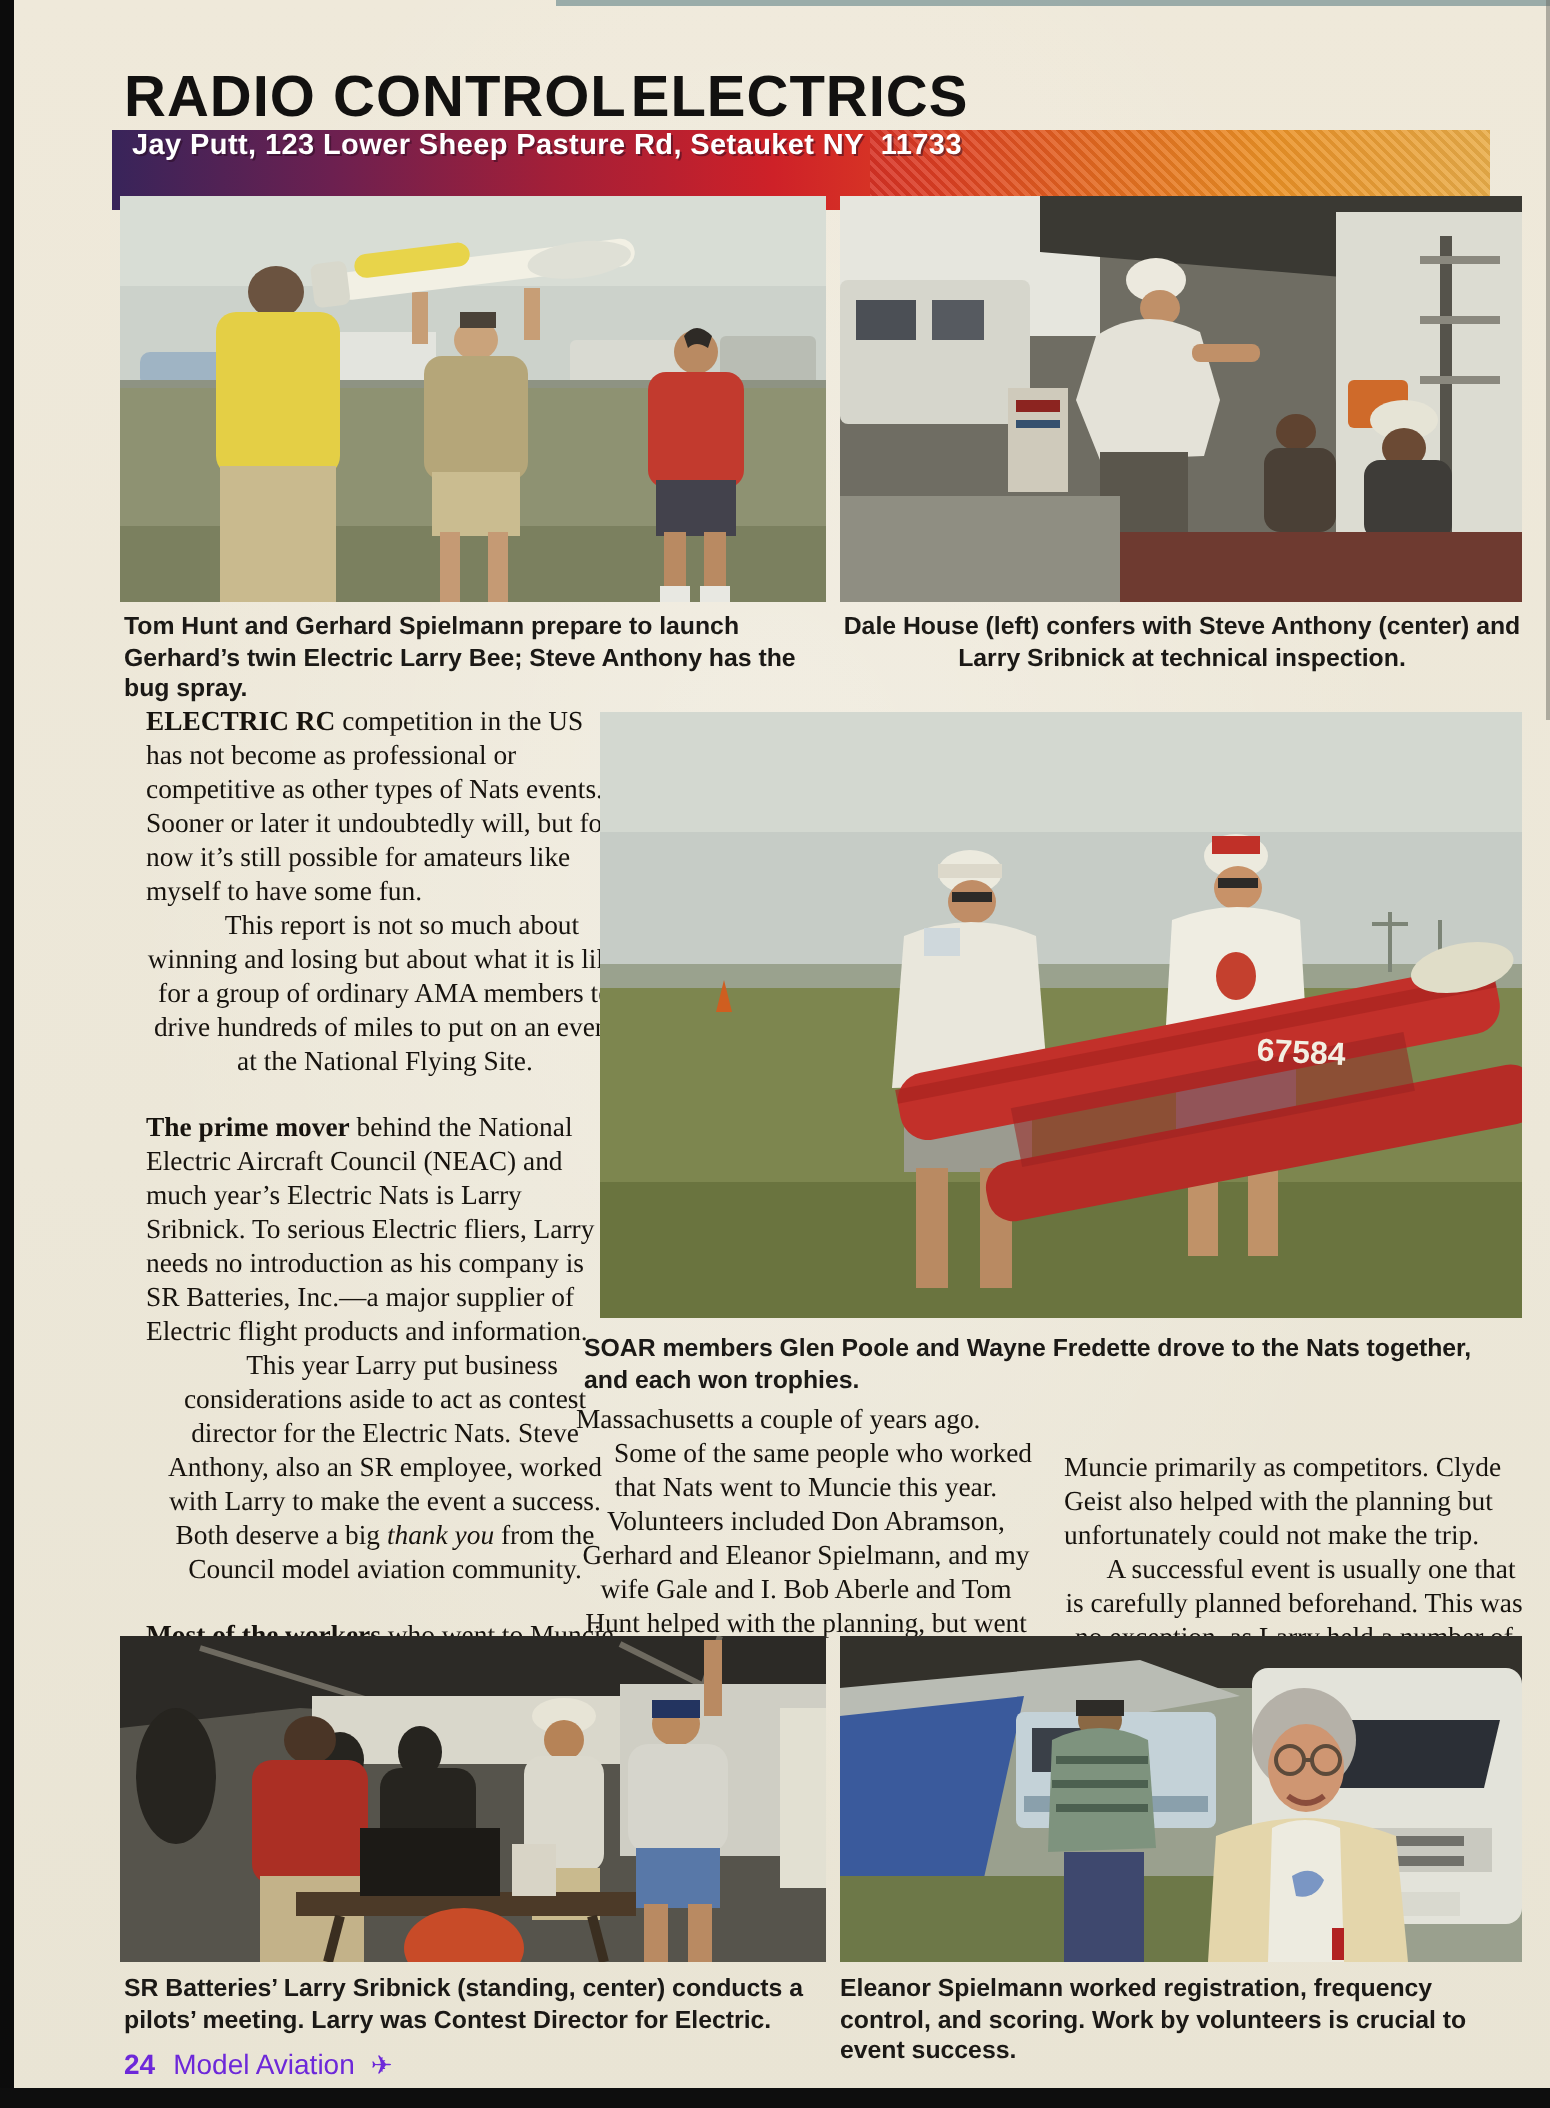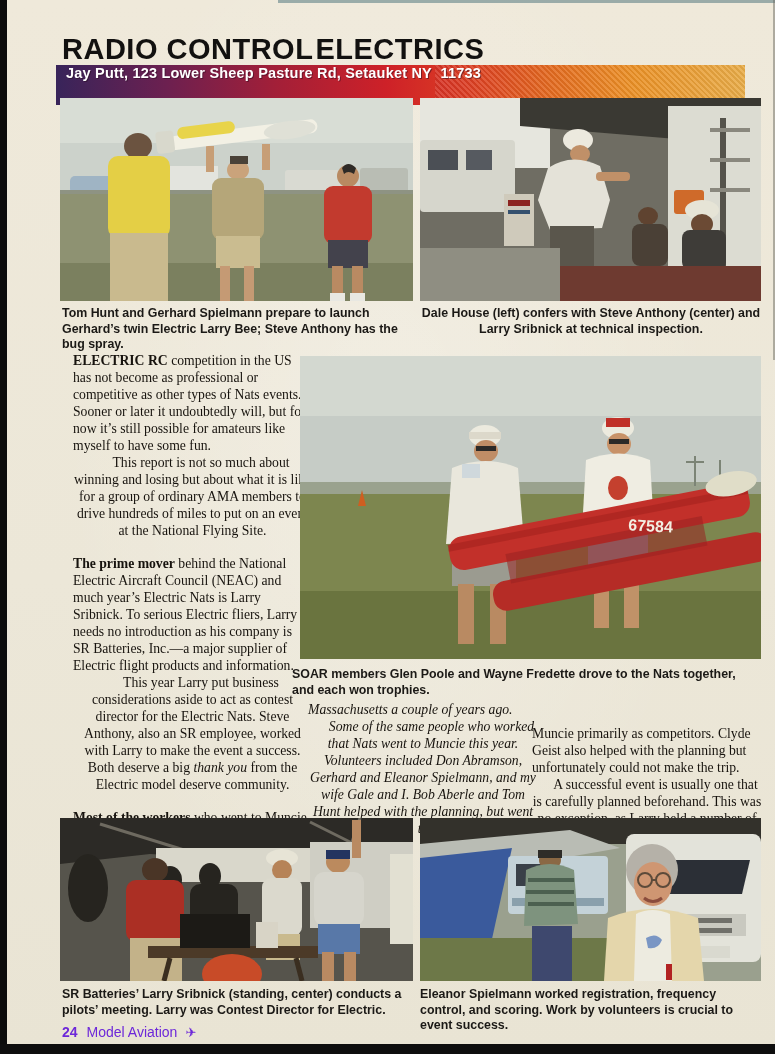--- a/index.html
+++ b/index.html
@@ -37,21 +37,21 @@
   .caption{position:absolute;font-size:12.4px;font-weight:bold;line-height:15.6px;color:#1b1916;}
   .cap1{left:62px;top:306px;width:352px;}
   .cap2{left:420px;top:306px;width:342px;text-align:center;}
   .cap3{left:292px;top:667px;width:458px;}
   .cap4{left:62px;top:987px;width:352px;}
   .cap5{left:420px;top:987px;width:344px;}
 
   .bodycol{position:absolute;font-family:"Liberation Serif",serif;font-size:13.7px;
     line-height:17px;color:#17130e;text-align:left;}
   .col1{left:61px;top:352px;width:239px;margin-left:12px;}
-  .col2{left:308px;top:701px;width:230px;font-style:italic;}
+  .col2{left:288px;top:701px;width:230px;}
   .col3{left:532px;top:701px;width:230px;margin-top:24px;}
   .bodycol p{margin:0;}
   .bodycol p.indent{text-indent:17px;text-align:center;}
   .bodycol p.gap{margin-top:16px;}
   .bodycol b{font-weight:bold;}
   .bodycol i{font-style:italic;}
 
   .footer{position:absolute;left:62px;top:1024px;font-size:14px;color:#6d28d9;display:flex;align-items:center;}
   .footer .pg{font-weight:bold;margin-right:9px;}
   .footer .plane{margin-left:8px;font-size:13px;}
@@ -162,21 +162,21 @@
   </svg>
 </div>
 
 <div class="caption cap1">Tom Hunt and Gerhard Spielmann prepare to launch Gerhard’s twin Electric Larry Bee; Steve Anthony has the bug spray.</div>
 <div class="caption cap2">Dale House (left) confers with Steve Anthony (center) and Larry Sribnick at technical inspection.</div>
 
 <div class="bodycol col1">
   <p><b>ELECTRIC RC</b><span> competition in the US has not become as professional or competitive as other types of Nats events. Sooner or later it undoubtedly will, but for now it’s still possible for amateurs like myself to have some fun.</span></p>
   <p class="indent">This report is not so much about winning and losing but about what it is like for a group of ordinary AMA members to drive hundreds of miles to put on an event at the National Flying Site.</p>
   <p class="gap"><b>The prime mover</b><span> behind the National Electric Aircraft Council (NEAC) and much year’s Electric Nats is Larry Sribnick. To serious Electric fliers, Larry needs no introduction as his company is SR Batteries, Inc.—a major supplier of Electric flight products and information.</span></p>
-  <p class="indent"><span>This year Larry put business considerations aside to act as contest director for the Electric Nats. Steve Anthony, also an SR employee, worked with Larry to make the event a success. Both deserve a big </span><i>thank you</i><span> from the Electric model deserve community.</span></p>
+  <p class="indent"><span>This year Larry put business considerations aside to act as contest director for the Electric Nats. Steve Anthony, also an SR employee, worked with Larry to make the event a success. Both deserve a big </span><i>thank you</i><span> from the Council model aviation community.</span></p>
   <p class="gap"><b>Most of the workers</b><span> who went to Muncie to help put on this event came from the Silent Electric Flyers of Long Island (SEFLI), an all-Electric club. There is a tradition to this, as SEFLI was the club that rescued the Electric Nats and conducted the event in</span></p>
 </div>
 
 <div class="photo ph3">
   <svg width="461" height="303" viewBox="0 0 461 303">
     <rect x="0" y="0" width="461" height="140" fill="#c6ccc6"></rect>
     <rect x="0" y="0" width="461" height="60" fill="#d3d8d0"></rect>
     <rect x="0" y="126" width="461" height="12" fill="#9aa28e"></rect>
     <g stroke="#7c8476" stroke-width="2">
       <line x1="395" y1="100" x2="395" y2="130"></line>

